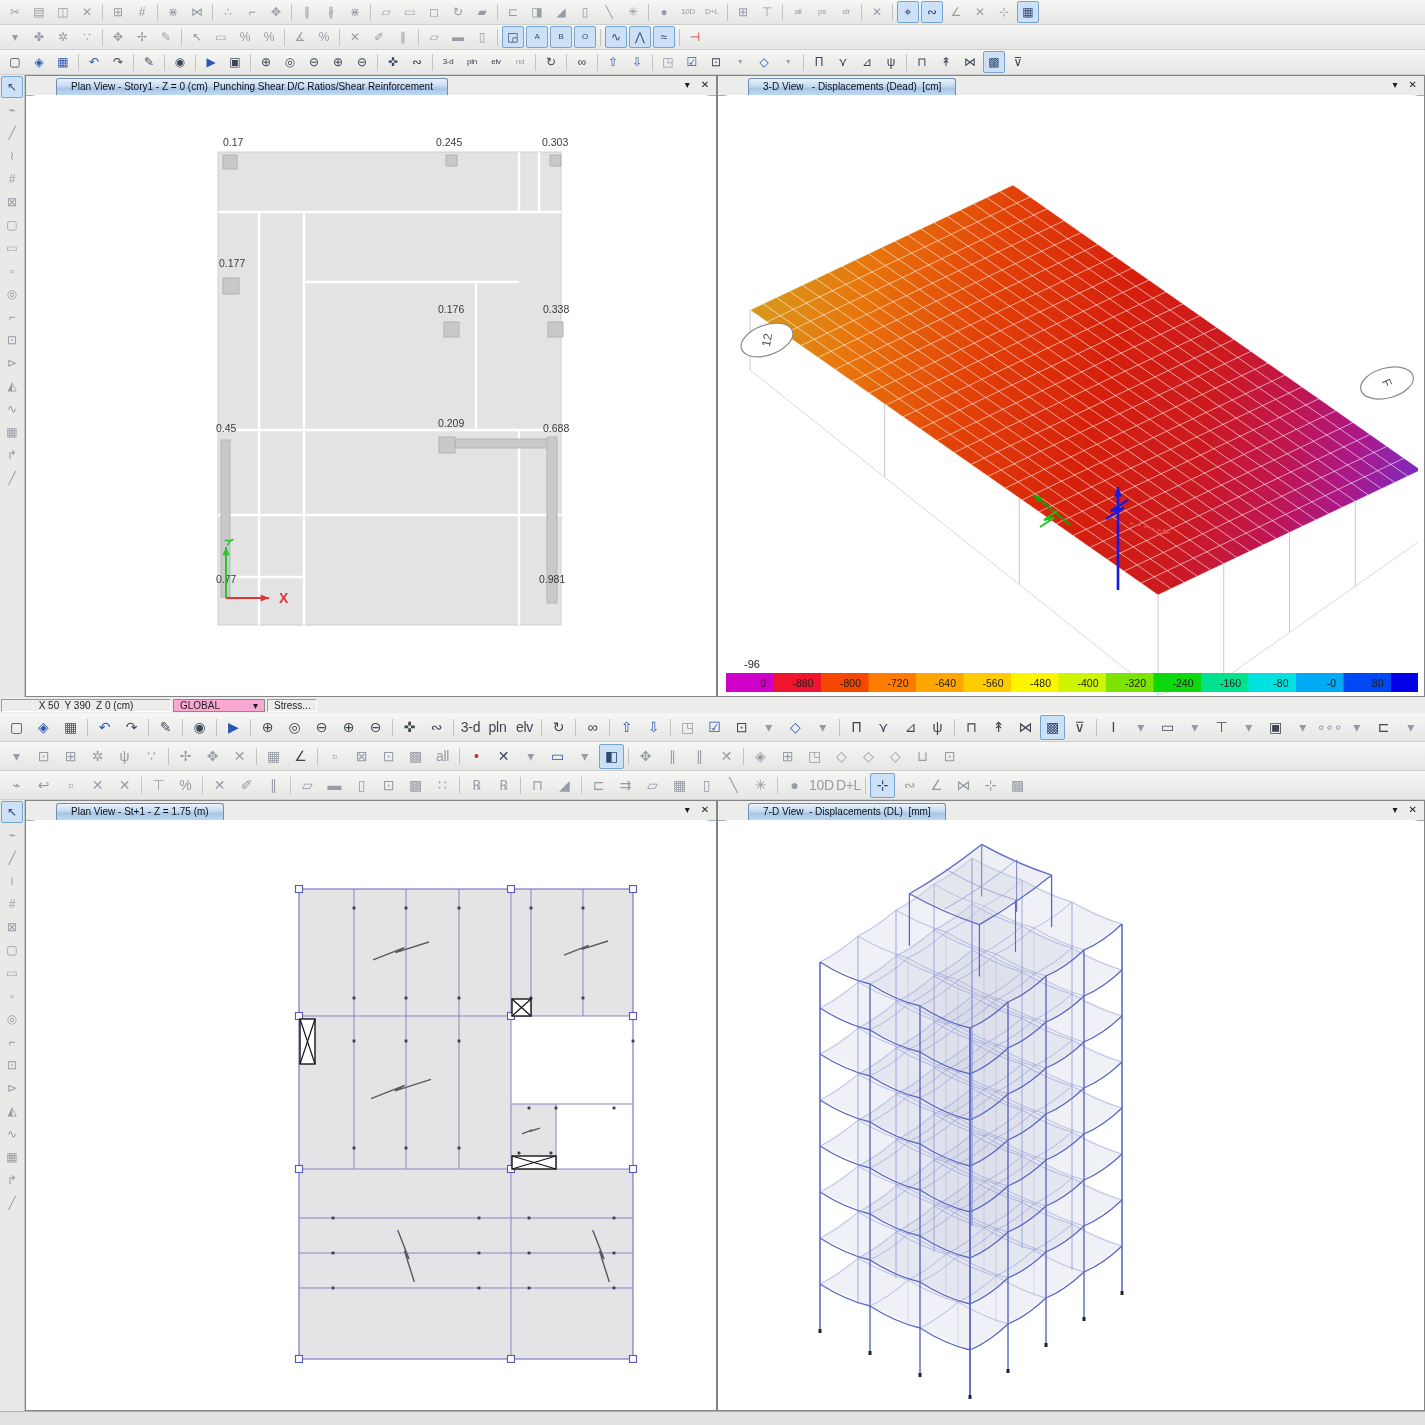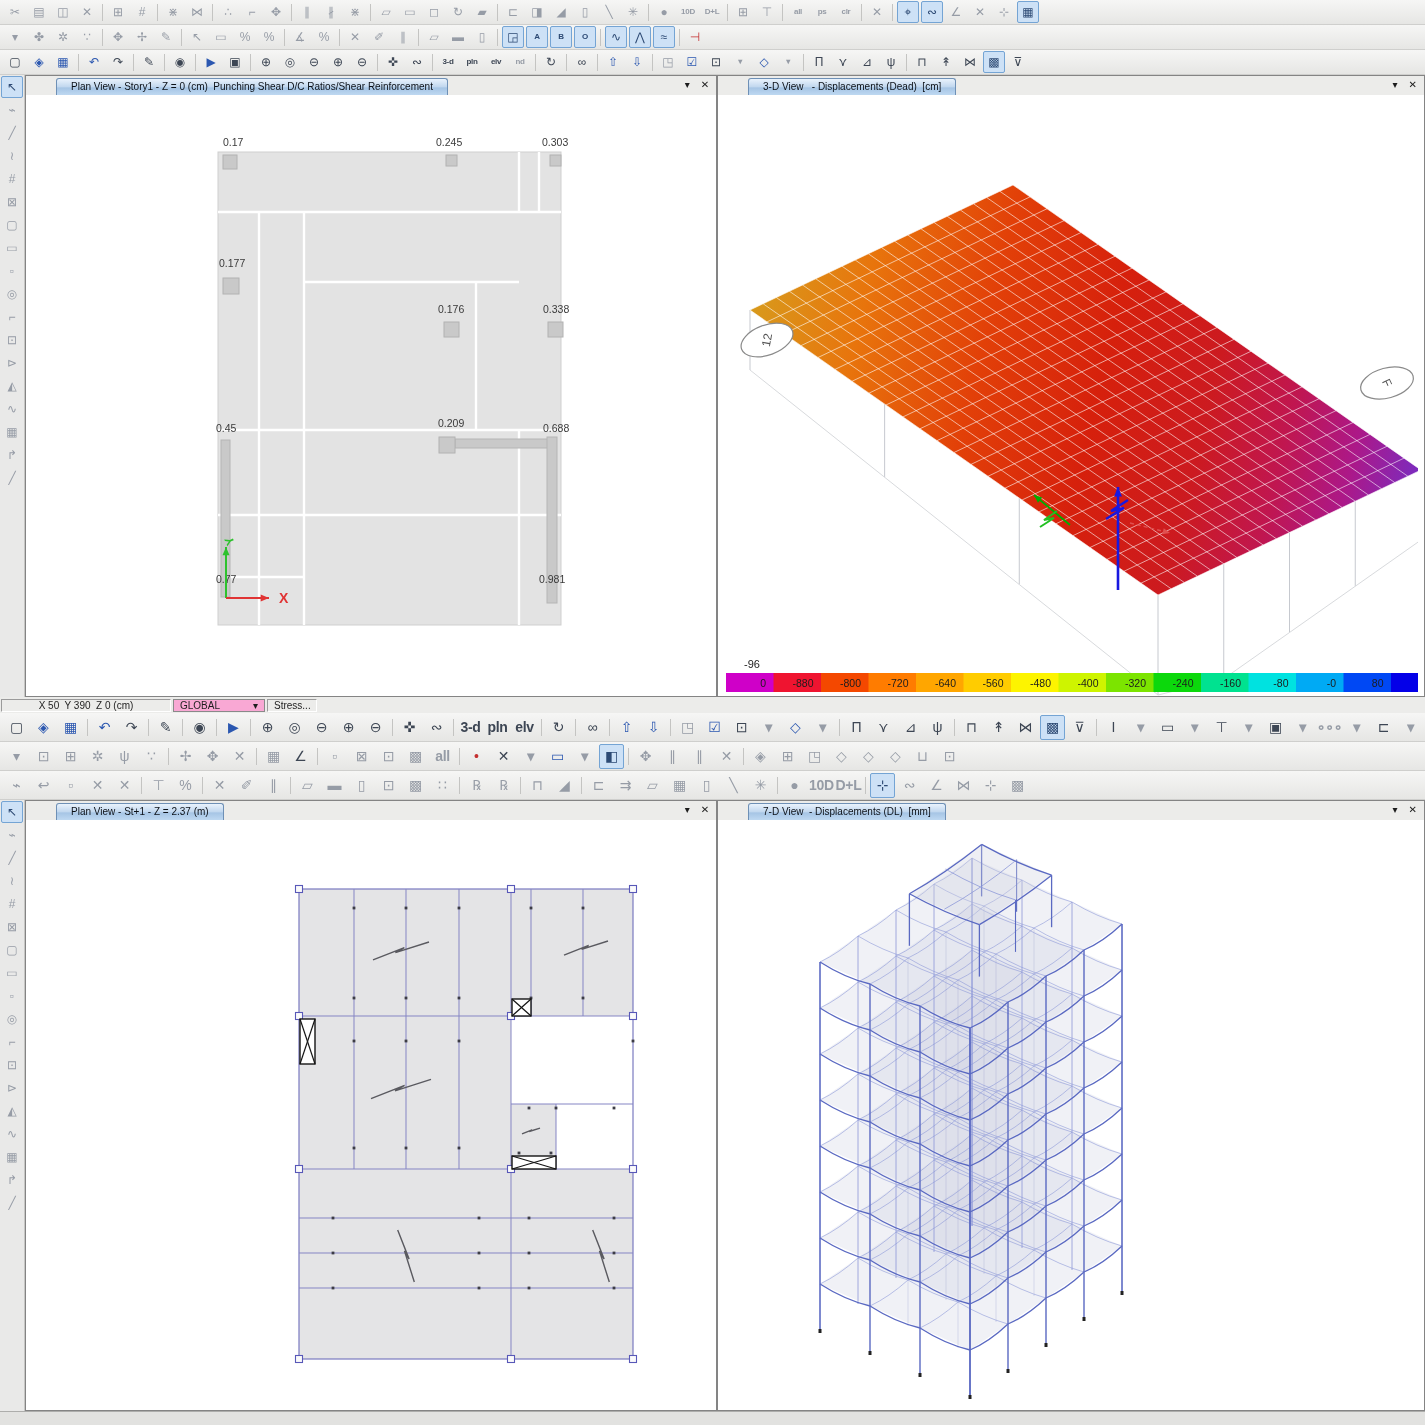--- a/index.html
+++ b/index.html
@@ -10,39 +10,39 @@
         border-bottom:1px solid #cfcfcd;box-sizing:border-box;}
   #tbars-top{position:absolute;left:0;top:0;width:1425px;height:75px;}
   #tbars-top .tbar{height:25px;}
   #tbars-mid{position:absolute;left:0;top:713px;width:1425px;height:87px;}
   #tbars-mid .tbar{height:29px;}
   .tb{flex:0 0 auto;width:20px;height:20px;margin:1px;display:flex;align-items:center;justify-content:center;
       font-size:12px;line-height:1;color:#969ca6;border:1px solid transparent;border-radius:2px;cursor:default;}
   #tbars-mid .tb{width:23px;height:23px;font-size:14px;}
   .tb.drk{color:#3d4654;} .tb.blu{color:#2b57b0;} .tb.red{color:#c43030;}
   .tb.hl{background:#cde1f6;border-color:#74a4d4;color:#2d4a74;}
-  .tb.txt{font-size:8px;font-weight:bold;letter-spacing:-0.3px;}
+  .tb.txt{font-size:8px;font-weight:normal;letter-spacing:-0.3px;}
   .tsep{flex:0 0 auto;width:1px;height:17px;background:#c4c4c2;margin:0 3px;}
   
   .half{position:absolute;left:0;width:1425px;display:flex;}
   #half-top{top:75px;height:622px;}
   #half-bot{top:800px;height:611px;}
   .vt{flex:0 0 25px;background:#e9e9e8;border-right:1px solid #c6c6c4;display:flex;flex-direction:column;
       align-items:center;padding-top:1px;box-sizing:border-box;}
   .vt .tb{width:20px;height:20px;margin:0 0 1px 0;font-size:12px;}
   .pane{position:relative;background:#ffffff;border:1px solid #848484;box-sizing:border-box;}
   .pane.pl{width:698px;} .pane.pr{width:714px;}
   .tabrow{position:relative;height:19px;background:#ececea;border-bottom:1px solid #9fadc2;
           display:flex;align-items:flex-end;}
   .tab{margin-left:30px;height:16px;line-height:15px;padding:0 14px;font-size:10px;color:#0c1118;white-space:pre;
        background:linear-gradient(#e9f2fc,#c2d8ef 48%,#a6c5e5 56%,#bed8f1);
        border:1px solid #6e90b6;border-bottom:none;border-radius:3px 3px 0 0;}
   .tabctl{position:absolute;right:7px;top:3px;display:flex;gap:11px;font-size:10px;color:#1c1c1c;}
   .tabctl span{cursor:default;}
-  .content{position:absolute;left:0;top:19px;right:0;bottom:0;background:#fff;overflow:hidden;}
+  .content{position:absolute;left:0;top:19px;right:0;bottom:0;background:#fff;overflow:hidden;border-radius:11px;}
   svg{display:block;}
   
   #status-mid{position:absolute;left:0;top:697px;width:1425px;height:16px;background:#ececea;
               display:flex;align-items:center;gap:2px;padding:0 1px;box-sizing:border-box;}
   .sp{height:13px;border:1px solid;border-color:#9b9b9b #ffffff #ffffff #9b9b9b;font-size:10px;color:#1e1e1e;
       display:flex;align-items:center;padding:0 6px;background:#ececea;box-sizing:border-box;white-space:pre;}
   .sp.msg{flex:1;}
   .sp.coords{width:170px;justify-content:center;}
   .sp.csys{width:92px;background:#f9a8d4;justify-content:space-between;border-color:#8a8a8a;}
   .sp.units{width:50px;}
@@ -592,21 +592,21 @@
         <div class="tb">⊳</div>
         <div class="tb">◭</div>
         <div class="tb">∿</div>
         <div class="tb">▦</div>
         <div class="tb">↱</div>
         <div class="tb">╱</div>
       </div>
 
     <div class="pane pl" id="pane-bl">
       <div class="tabrow">
-        <div class="tab">Plan View - St+1 - Z = 2.37 (m)</div>
+        <div class="tab">Plan View - St+1 - Z = 1.75 (m)</div>
         <div class="tabctl">
           <span>▾</span>
           <span>✕</span>
         </div>
       </div>
       <div class="content">
         <svg id="svg-bl" width="696" height="590" viewBox="0 0 696 590">
             <rect x="273" y="69" width="212" height="127" fill="#e4e4e6"></rect>
             <rect x="485" y="69" width="122" height="127" fill="#e4e4e6"></rect>
             <rect x="273" y="196" width="212" height="153" fill="#e4e4e6"></rect>

